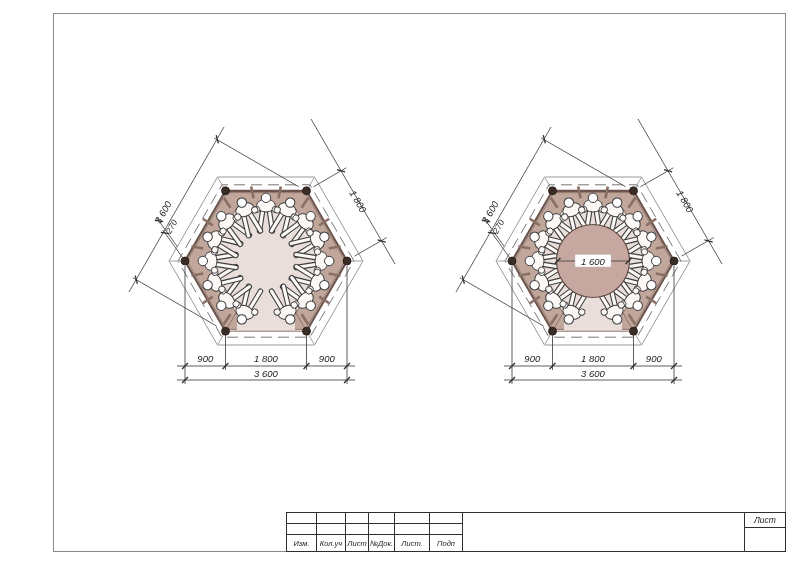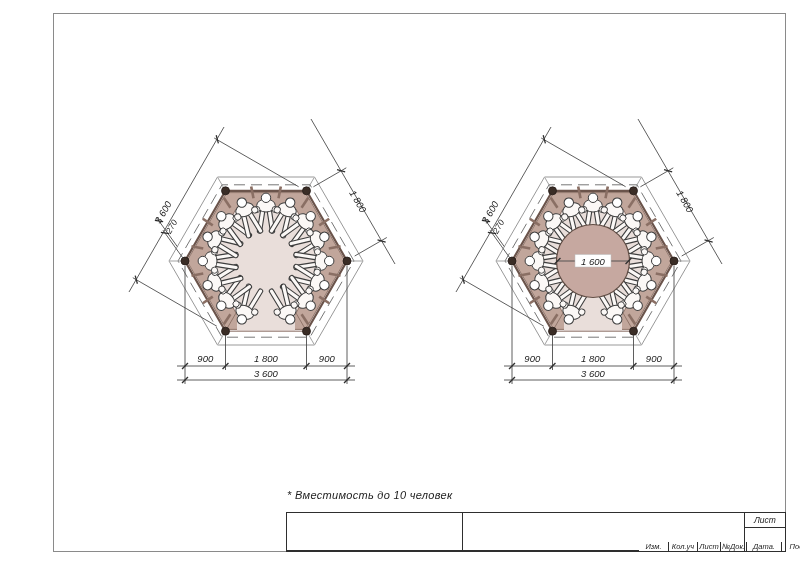--- a/index.html
+++ b/index.html
@@ -11,21 +11,21 @@
   .drawing{position:absolute;width:340px;height:320px;}
   .drawing.left{left:96px;top:85px;}
   .drawing.right{left:423px;top:85px;}
   .note{position:absolute;left:287px;top:489px;font-size:11px;font-style:italic;
         color:#1d1d1d;letter-spacing:.3px;}
   
   .tb{position:absolute;left:286px;top:512px;width:500px;height:40px;
       border:1.6px solid #2e2e2e;box-sizing:border-box;background:#fff;}
   .tb-grid{position:absolute;left:0;top:0;width:176px;height:100%;
            border-right:1.6px solid #2e2e2e;box-sizing:border-box;
-           display:flex;align-items:flex-end;}
+           display:flex;flex-direction:column;}
   .tb-row{display:flex;flex:0 0 10px;border-bottom:1px solid #2e2e2e;}
   .tb-row.last{flex:1;border-bottom:none;}
   .tb-cell{border-right:1px solid #2e2e2e;box-sizing:border-box;
            display:flex;align-items:center;justify-content:center;
            font-size:7.5px;font-style:italic;color:#1d1d1d;overflow:hidden;}
   .tb-cell:last-child{border-right:none;}
   .c1{width:30px}.c2{width:29px}.c3{width:23px}.c4{width:26px}.c5{width:35px}.c6{width:33px;flex:1}
   .tb-title{position:absolute;left:176px;right:41px;top:0;bottom:0;
             display:flex;align-items:center;justify-content:center;
             font-size:13px;font-style:italic;color:#141414;white-space:nowrap;}
@@ -298,21 +298,20 @@
       <text x="78" y="143" font-size="8.5" transform="rotate(-60 78 143)">270</text>
       <text x="259" y="118" transform="rotate(60 259 118)">1 800</text>
       <text x="109.3" y="277">900</text>
       <text x="170" y="277">1 800</text>
       <text x="230.8" y="277">900</text>
       <text x="170" y="291.5">3 600</text>
     </g>
   </svg>
   </div>
 
-  <div class="note">* Вместимость до 10 человек</div>
 
   <div class="tb">
     <div class="tb-grid">
       <div class="tb-row">
         <div class="tb-cell c1"></div>
           <div class="tb-cell c2"></div>
         <div class="tb-cell c3"></div>
           <div class="tb-cell c4"></div>
         <div class="tb-cell c5"></div>
           <div class="tb-cell c6"></div>
@@ -323,21 +322,21 @@
         <div class="tb-cell c3"></div>
           <div class="tb-cell c4"></div>
         <div class="tb-cell c5"></div>
           <div class="tb-cell c6"></div>
       </div>
       <div class="tb-row last">
         <div class="tb-cell c1">Изм.</div>
         <div class="tb-cell c2">Кол.уч</div>
         <div class="tb-cell c3">Лист</div>
         <div class="tb-cell c4">№Док.</div>
-        <div class="tb-cell c5">Дата.</div>
+        <div class="tb-cell c5">Лист.</div>
         <div class="tb-cell c6">Подп</div>
       </div>
     </div>
     <div class="tb-list">
       <div class="tb-list-label">Лист</div>
     </div>
   </div>
 </div>
 
 </body></html>

